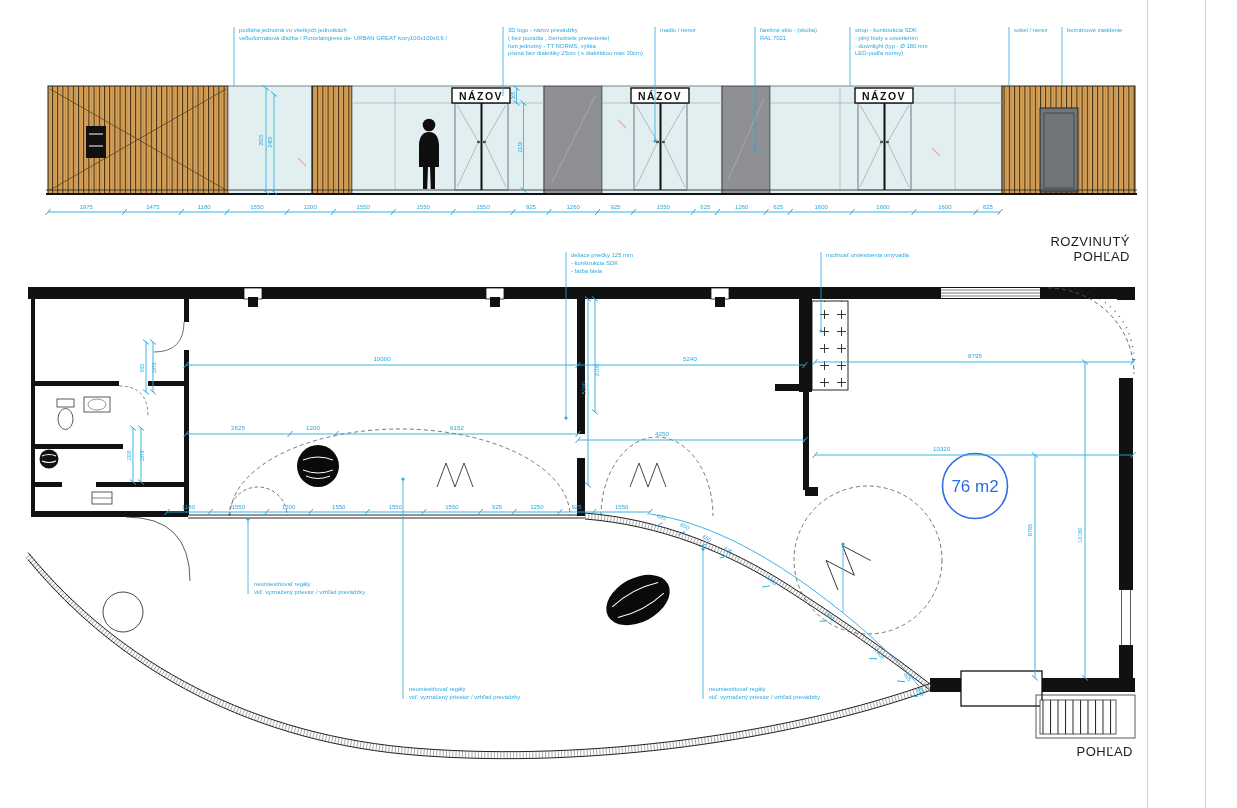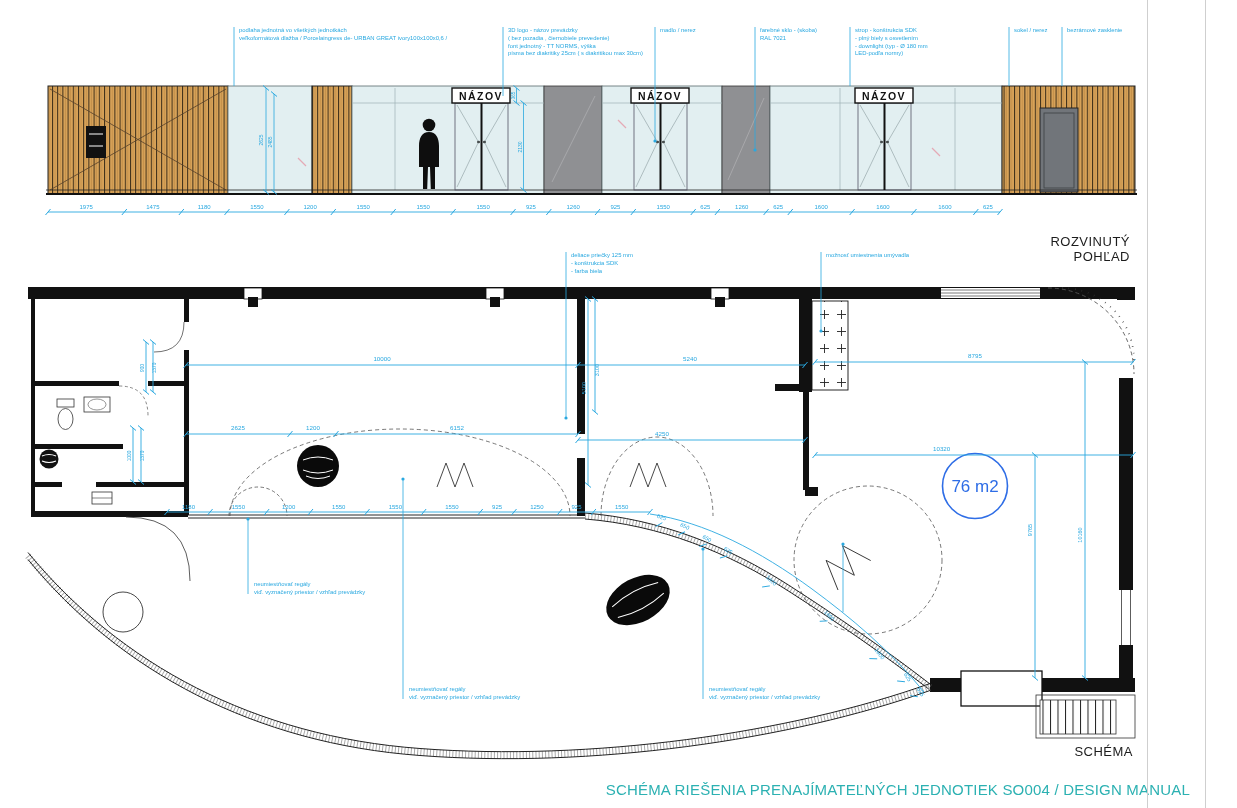--- a/index.html
+++ b/index.html
@@ -462,19 +462,18 @@
 <div class="ann" style="left:406px;top:686px;">
       <div>neumiestňovať regály</div>
       <div>viď. vyznačený priestor / vzhľad prevádzky</div>
     </div>
 <div class="ann" style="left:706px;top:686px;">
       <div>neumiestňovať regály</div>
       <div>viď. vyznačený priestor / vzhľad prevádzky</div>
     </div>
 
 <div class="lbl" style="left:1000px;top:234px;width:130px;">ROZVINUTÝ POHĽAD</div>
-<div class="lbl" style="left:1003px;top:744px;width:130px;">SCHÉMA</div>
-<div class="title" style="left:560px;top:781px;width:630px;">SCHÉMA RIEŠENIA PRENAJÍMATEĽNÝCH JEDNOTIEK SO004 / DESIGN MANUAL</div>
+<div class="lbl" style="left:1003px;top:744px;width:130px;">POHĽAD</div>
 
 <div class="pageline" style="left:1147px;"></div>
 <div class="pageline" style="left:1205px;"></div>
 
 </div>
 
 </body></html>

